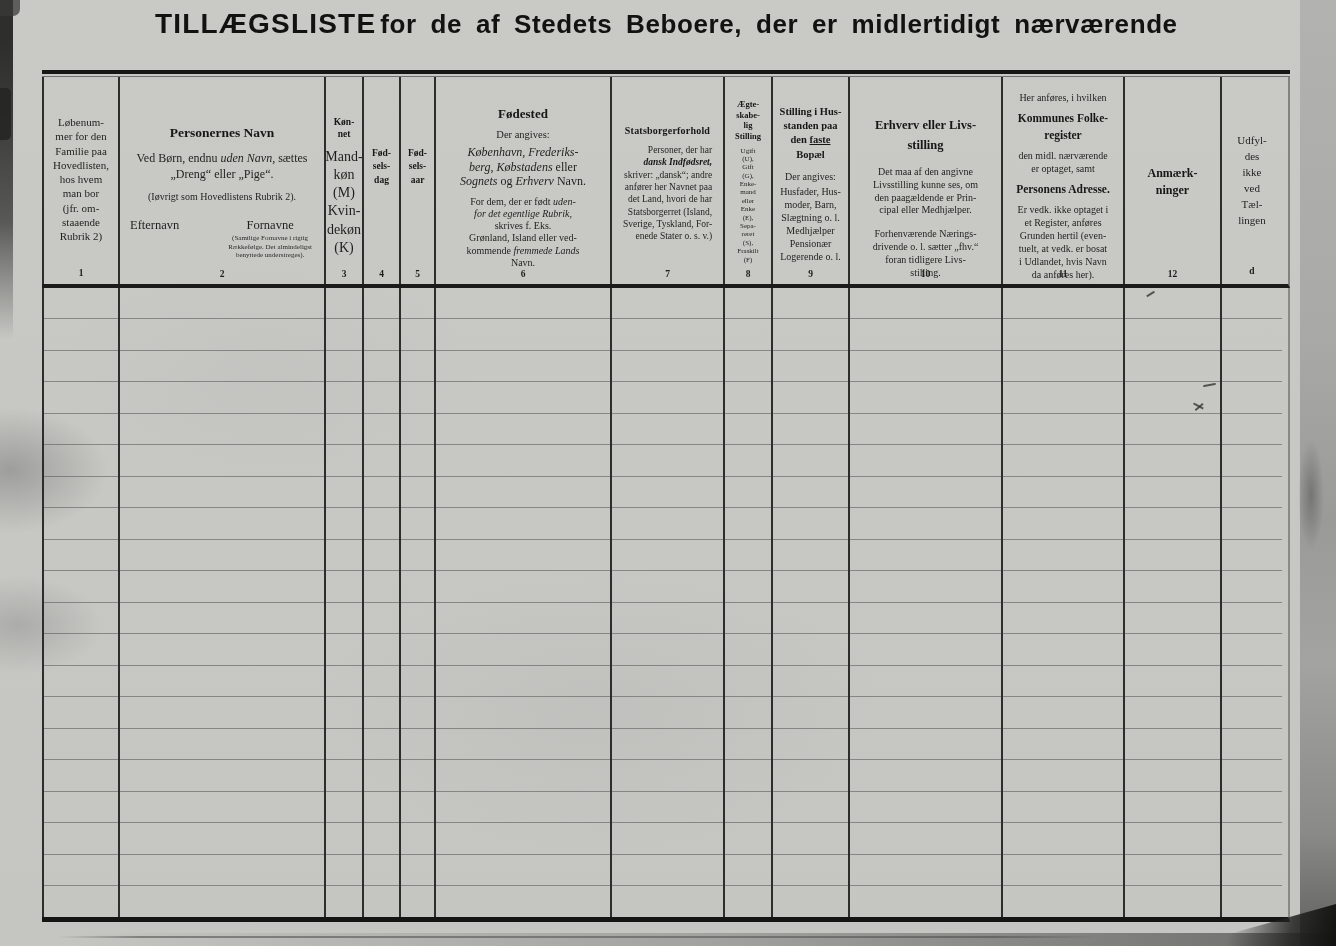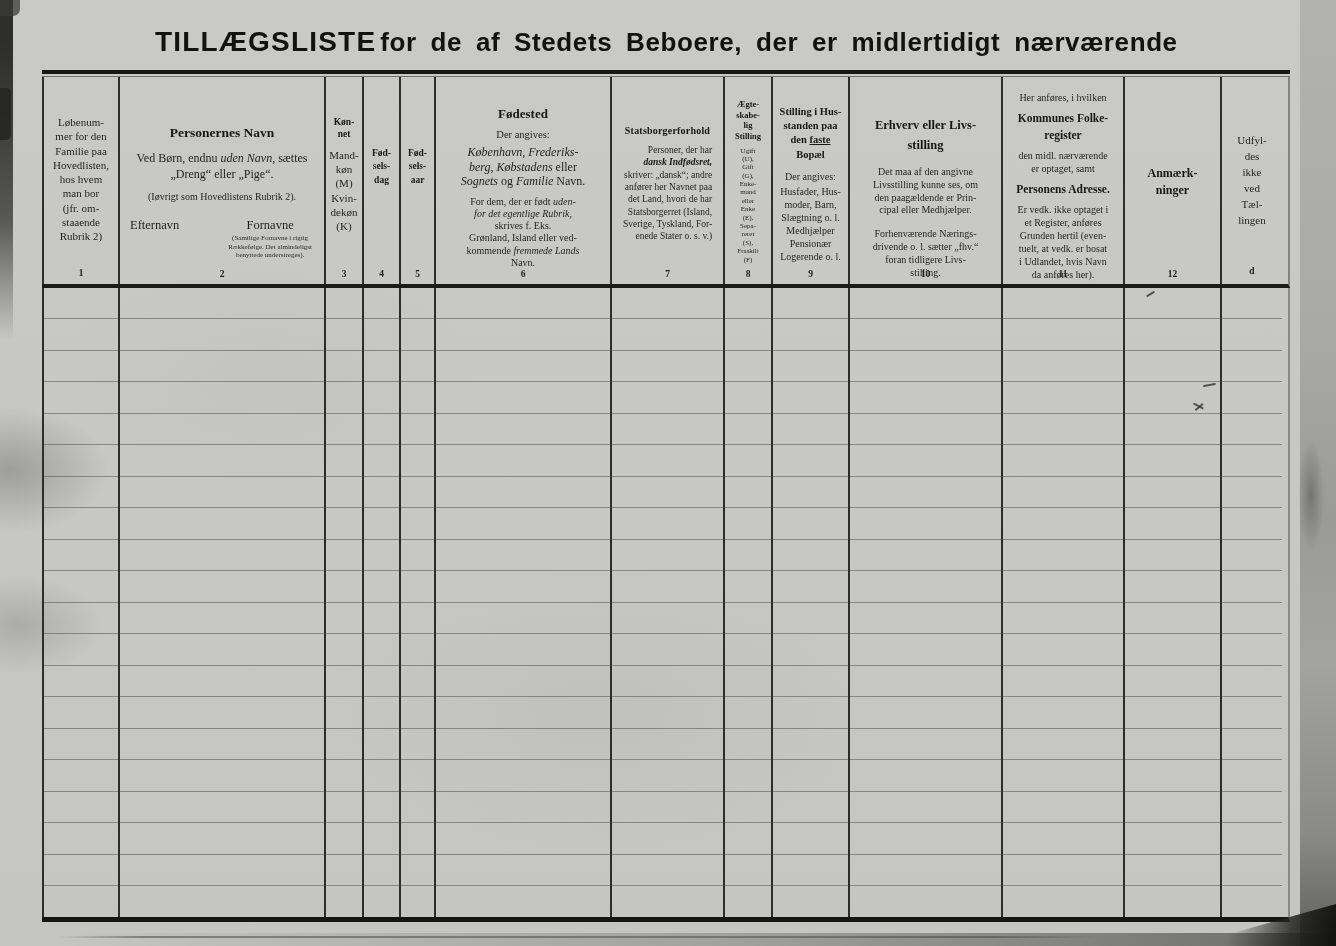--- a/index.html
+++ b/index.html
@@ -27,21 +27,21 @@
   .bottom-fade{position:absolute;left:0;bottom:0;width:100%;height:13px;
     background:linear-gradient(to right,rgba(90,90,88,0) 5%,rgba(75,75,73,0.30) 55%,rgba(45,45,43,0.55) 95%);}
   .bottom-streak{position:absolute;left:58px;bottom:8px;width:1040px;height:2px;
     background:linear-gradient(to right,transparent,rgba(45,45,43,0.45) 8%,rgba(45,45,43,0.40) 90%,transparent);}
   .pen-mark{position:absolute;background:rgba(55,55,53,0.8);}
   .pm1{left:1146px;top:293px;width:9px;height:1.6px;transform:rotate(-32deg);}
   .pm2{left:1203px;top:384px;width:13px;height:1.6px;transform:rotate(-10deg);border-radius:2px;}
   .pm3a{left:1193px;top:405px;width:11px;height:1.6px;transform:rotate(28deg);}
   .pm3b{left:1194px;top:406px;width:10px;height:1.6px;transform:rotate(-40deg);}
   
-  .title{position:absolute;left:155px;top:26px;width:1060px;white-space:nowrap;
+  .title{position:absolute;left:155px;top:8px;width:1060px;white-space:nowrap;
     font-family:"Liberation Sans","DejaVu Sans",sans-serif;font-weight:bold;color:#121210;
     font-size:26px;letter-spacing:0.6px;word-spacing:6px;}
   .title .big{font-size:28px;letter-spacing:1.2px;margin-right:4px;}
   
   .table{position:absolute;left:42px;top:70px;width:1248px;}
   .top-rule{height:4px;background:#171715;}
   .top-rule-echo{height:1px;margin-top:2px;background:rgba(25,25,23,0.5);}
   .header{display:flex;height:207px;border-bottom:4px solid #1b1b19;border-right:2px solid rgba(45,45,43,0.45);}
   .body{display:flex;height:629px;border-bottom:5px solid #141412;border-right:2px solid rgba(45,45,43,0.40);}
   .cell,.bcell{box-sizing:border-box;border-left:2px solid #2d2d2b;position:relative;}
@@ -59,21 +59,21 @@
   .c1{padding-top:38px;font-size:11px;line-height:1.3;}
   .c2{padding-top:48px;font-size:12px;}
   .c2 .t{font-size:13.5px;margin-bottom:9px;}
   .c2 .sub{line-height:1.35;}
   .c2 .note{font-size:10px;margin-top:9px;}
   .names-row{margin-top:auto;margin-bottom:24px;width:100%;display:flex;justify-content:space-between;align-items:flex-start;padding:0 10px;box-sizing:border-box;font-size:12.5px;}
   .fornavne-block{display:flex;flex-direction:column;align-items:center;margin-right:2px;}
   .tinynote{font-size:7px;line-height:1.25;margin-top:1px;color:#2a2a28;text-align:center;}
   .c3{padding-top:40px;}
   .c3 .t{font-size:9.5px;line-height:1.25;}
-  .c3 .sub{font-size:11px;line-height:1.3;margin-top:7px;}
+  .c3 .sub{font-size:14px;line-height:1.3;margin-top:7px;}
   .c4,.c5{padding-top:70px;}
   .c4 .t,.c5 .t{font-size:9.5px;line-height:1.4;}
   .c6{padding-top:29px;}
   .c6 .t{font-size:13px;margin-bottom:7px;}
   .c6 .ang{font-size:10.5px;margin-bottom:5px;}
   .c6 .para{font-size:12px;line-height:1.22;}
   .c6 .p2{font-size:10px;line-height:1.22;margin-top:7px;}
   .c7{padding-top:48px;}
   .c7 .t{font-size:10px;margin-bottom:8px;letter-spacing:0.2px;}
   .c7 .p{font-size:9.5px;line-height:1.3;text-align:right;}
@@ -165,21 +165,21 @@
 aar</div>
         <div class="num">5</div>
       </div>
 
       <div class="cell w6 c6">
         <div class="t b">Fødested</div>
         <div class="ang">Der angives:</div>
         <div class="para">
           <div><span class="i">København, Frederiks-</span></div>
           <div><span class="i">berg, Købstadens</span><span> eller</span></div>
-          <div><span class="i">Sognets</span><span> og </span><span class="i">Familie</span><span> Navn.</span></div>
+          <div><span class="i">Sognets</span><span> og </span><span class="i">Erhverv</span><span> Navn.</span></div>
         </div>
         <div class="p2 pre"><span>For dem, der er født </span><span class="i">uden-
 for det egentlige Rubrik</span><span>,
 skrives f. Eks.
 Grønland, Island eller ved-
 kommende </span><span class="i">fremmede Lands</span><span>
 Navn.</span></div>
         <div class="num">6</div>
       </div>
 

